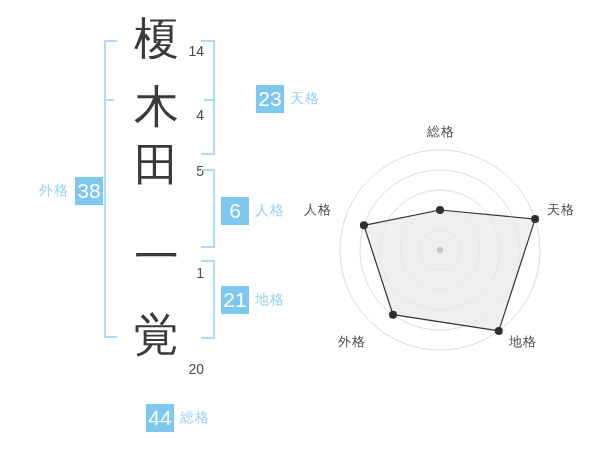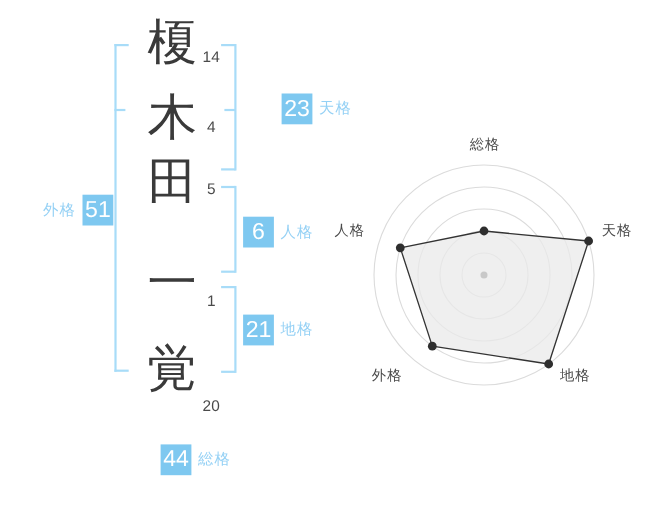--- a/index.html
+++ b/index.html
@@ -15,21 +15,21 @@
     position:relative;width:600px;height:470px;background:var(--background);
     font-family:"Liberation Sans","DejaVu Sans",sans-serif;overflow:hidden;
   }
   
   .char-row{position:absolute;left:134px;width:40px;text-align:center;}
   .kanji{
     display:block;font-size:45px;line-height:1;color:var(--ink);
     font-weight:500;letter-spacing:0;
   }
   .strokes{
-    position:absolute;left:46px;width:24px;text-align:center;
+    position:absolute;left:46px;width:24px;text-align:right;
     font-size:14px;color:var(--stroke-number);
   }
   .row-0{top:16px;}  .row-0 .strokes{top:27px;}
   .row-1{top:84px;}  .row-1 .strokes{top:23px;}
   .row-2{top:142px;} .row-2 .strokes{top:21px;}
   .row-3{top:234px;} .row-3 .strokes{top:31px;}
   .row-4{top:312px;} .row-4 .strokes{top:49px;}
   
   .bracket{position:absolute;width:14px;}
   .b-line{position:absolute;top:0;bottom:0;width:2px;background:var(--bracket-blue);}
@@ -123,21 +123,21 @@
   </div>
   <div class="badge-row badge-jinkaku">
     <span class="badge">6</span>
     <span class="badge-label">人格</span>
   </div>
   <div class="badge-row badge-chikaku">
     <span class="badge">21</span>
     <span class="badge-label">地格</span>
   </div>
   <div class="badge-row badge-gaikaku">
-    <span class="badge">51</span>
+    <span class="badge">38</span>
     <span class="badge-label">外格</span>
   </div>
   <div class="badge-row badge-soukaku">
     <span class="badge">44</span>
     <span class="badge-label">総格</span>
   </div>
 
   <div class="radar-wrap">
     <svg id="radar" width="290" height="260">
         <circle cx="140" cy="140" r="20" fill="none" stroke="#DBDBDB" stroke-width="1"></circle>

